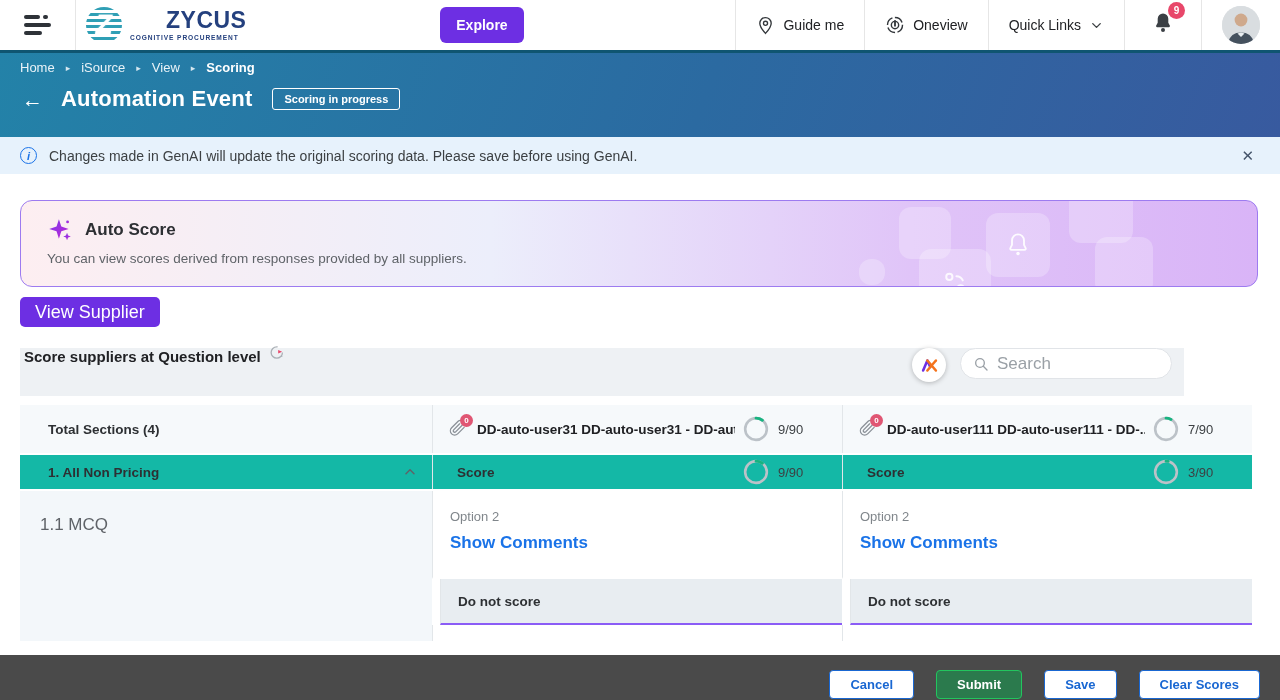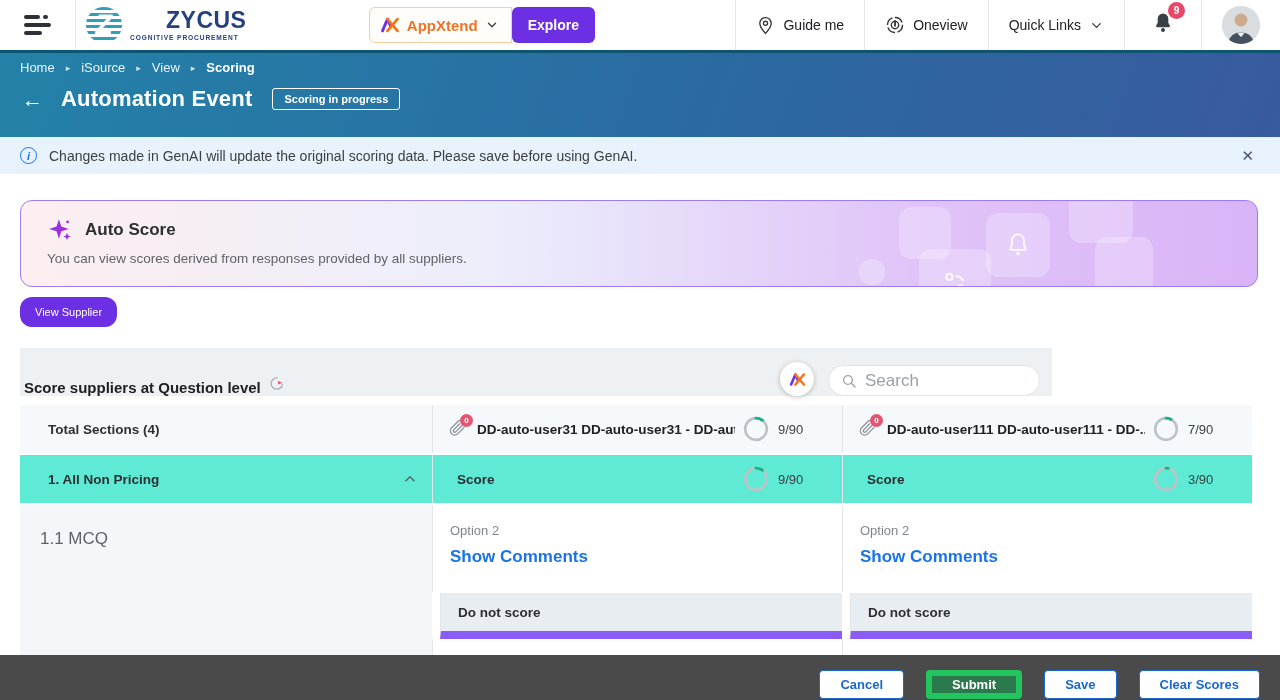--- a/index.html
+++ b/index.html
@@ -45,62 +45,62 @@
 
   
   .auto-card { position:absolute; top:200px; left:20px; width:1238px; height:87px; border:1px solid #9d7bf0; border-radius:12px; background:linear-gradient(90deg,#fdeef1 0%,#eceefb 38%,#e0c4f8 72%,#d9b4f7 100%); overflow:hidden; }
   .tile { position:absolute; background:rgba(255,255,255,.25); border-radius:12px; }
   .tile svg { position:absolute; inset:0; margin:auto; }
   .auto-head { position:absolute; top:16px; left:26px; display:flex; align-items:center; gap:12px; }
   .auto-title { font-size:17px; font-weight:bold; color:#2d2f33; }
   .auto-desc { position:absolute; top:50px; left:26px; font-size:13.5px; color:#5f6368; }
 
   
-  .view-supplier { position:absolute; top:297px; left:20px; height:30px; padding:0 15px; background:#6d2fe3; color:#fff; border:none; border-radius:12px; font-family:inherit; font-size:11px; cursor:pointer; }
-
-  
-  .panel-head { position:absolute; top:348px; left:20px; width:1032px; height:48px; background:#eef1f4; display:flex; align-items:flex-end; padding:0 12px 0 4px; }
+  .view-supplier { position:absolute; top:297px; left:20px; height:30px; padding:0 15px; background:#6d2fe3; color:#fff; border:none; border-radius:5px; font-family:inherit; font-size:18px; cursor:pointer; }
+
+  
+  .panel-head { position:absolute; top:348px; left:20px; width:1164px; height:48px; background:#eef1f4; display:flex; align-items:flex-start; padding:0 12px 0 4px; }
   .panel-title { font-size:15px; font-weight:bold; color:#202124; }
   .panel-icon { margin-left:8px; position:relative; top:-4px; }
   .ax-circle { width:34px; height:34px; border-radius:50%; background:#fff; box-shadow:0 1px 5px rgba(0,0,0,.25); display:grid; place-items:center; margin-left:auto; cursor:pointer; flex:0 0 34px; }
   .search-box { display:flex; align-items:center; gap:8px; width:212px; height:31px; background:#fff; border:1px solid #e1e4e8; border-radius:16px; padding:0 12px; margin-left:14px; }
   .search-box input { border:none; outline:none; font-family:inherit; font-size:17px; color:#3c4043; width:150px; background:transparent; }
   .search-box input::placeholder { color:#9aa0a6; }
 
   
   .tbl { position:absolute; top:405px; left:20px; width:1232px; }
   .row { display:grid; grid-template-columns:412px 410px 410px; margin-bottom:2px; }
   .cell { display:flex; align-items:center; }
   .bl { border-left:1px solid #e2e6e9; }
   .head-row .cell { height:48px; background:#f6f9fb; }
-  .sec-row .cell { height:48px; background:#5eead4; }
+  .sec-row .cell { height:34px; background:#14b8a6; }
   .c1 { padding-left:20px; }
   .sup { padding:0 26px 0 16px; }
   .b { font-weight:bold; font-size:13.5px; color:#2d3033;margin-left:8px; }
   .sup-name { font-weight:bold; font-size:13.5px; color:#202124; white-space:nowrap; overflow:hidden; flex:1; margin:0 8px; }
   .clip-wrap { position:relative; flex:0 0 20px; height:22px; }
   .clip-badge { position:absolute; top:-4px; right:-4px; width:13px; height:13px; border-radius:50%; background:#e05673; color:#fff; font-size:8px; font-style:normal; font-weight:bold; display:grid; place-items:center; }
   .ring { width:26px; height:26px; flex:0 0 26px; }
   .score-txt { font-size:13px; color:#3c4043; margin-left:9px; width:38px; text-align:left; }
   .sec-spacer { flex:1; }
   .chev-up { margin-left:auto; margin-right:14px; cursor:pointer; }
 
   .qgrid { display:grid; grid-template-columns:412px 410px 410px; grid-template-rows:88px 46px 16px; }
   .qlabel { grid-row:1/4; background:#f3f7fa; padding:24px 0 0 20px; font-size:17px; color:#5f6368; }
   .ans { background:#fff; padding:18px 0 0 17px; border-bottom:2px solid #fff; }
   .ans .opt { font-size:13px; color:#80868b; margin-bottom:9px; }
   .ans .link { font-size:17px; font-weight:bold; color:#1a73e8; text-decoration:none; cursor:pointer; }
-  .dns { background:#e8edf1; display:flex; align-items:center; padding-left:17px; border-bottom:8px solid #8b5cf6; }
+  .dns { background:#e8edf1; display:flex; align-items:center; padding-left:17px; border-bottom:2px solid #8b5cf6; }
   .wrow { background:#fff; }
 
   
   .footer { position:absolute; top:655px; left:0; width:1280px; height:58px; background:#4a4a4a; display:flex; align-items:center; justify-content:flex-end; gap:22px; padding-right:20px; z-index:10; }
   .fbtn { height:29px; border-radius:4px; font-family:inherit; font-size:13px; font-weight:bold; cursor:pointer; padding:0 20px; }
   .fbtn.outline { background:#fff; color:#1967d2; border:1px solid #1967d2; }
-  .fbtn.primary { background:#2b7a4d; color:#fff; border:6px solid #22c55e; }
+  .fbtn.primary { background:#2b7a4d; color:#fff; border:1px solid #22c55e; }
 </style>
 </head>
 <body>
 
 <header class="top-header">
   <div class="hamburger">
     <div class="h-row">
         <div class="h-line" style="width:16px"></div>
         <div class="h-line" style="width:5px"></div>
       </div>
@@ -116,31 +116,20 @@
     <div class="globe">
         <span>Z</span>
       </div>
     <div class="brand-text">
       <div class="brand-name">ZYCUS</div>
       <div class="brand-tag">COGNITIVE PROCUREMENT</div>
     </div>
   </div>
 
   <div class="center-group">
-    <div class="appxtend">
-      <svg width="20" height="20" viewBox="0 0 24 24">
-        <polyline points="3,19 9,5 13,14" fill="none" stroke="#6d2fe3" stroke-width="3.4" stroke-linecap="round" stroke-linejoin="round"></polyline>
-        <line x1="9" y1="5" x2="21" y2="19" stroke="#f4731c" stroke-width="3.4" stroke-linecap="round"></line>
-        <line x1="21" y1="5" x2="9" y2="19" stroke="#f4731c" stroke-width="3.4" stroke-linecap="round"></line>
-      </svg>
-      <span class="appxtend-label">AppXtend</span>
-      <svg width="14" height="14" viewBox="0 0 24 24">
-        <polyline points="6,9 12,15 18,9" fill="none" stroke="#3c4043" stroke-width="2.4" stroke-linecap="round" stroke-linejoin="round"></polyline>
-      </svg>
-    </div>
     <button class="explore">Explore</button>
   </div>
 
   <div class="right-group">
     <div class="vdiv" style="margin-left:18px"></div>
     <div class="nav-item">
       <svg width="19" height="19" viewBox="0 0 24 24">
         <path d="M12 2a7.2 7.2 0 0 0-7.2 7.2C4.8 14.2 12 22 12 22s7.2-7.8 7.2-12.8A7.2 7.2 0 0 0 12 2z" fill="none" stroke="#33373b" stroke-width="1.7"></path>
         <circle cx="12" cy="9.2" r="2.6" fill="none" stroke="#33373b" stroke-width="1.7"></circle>
       </svg>

